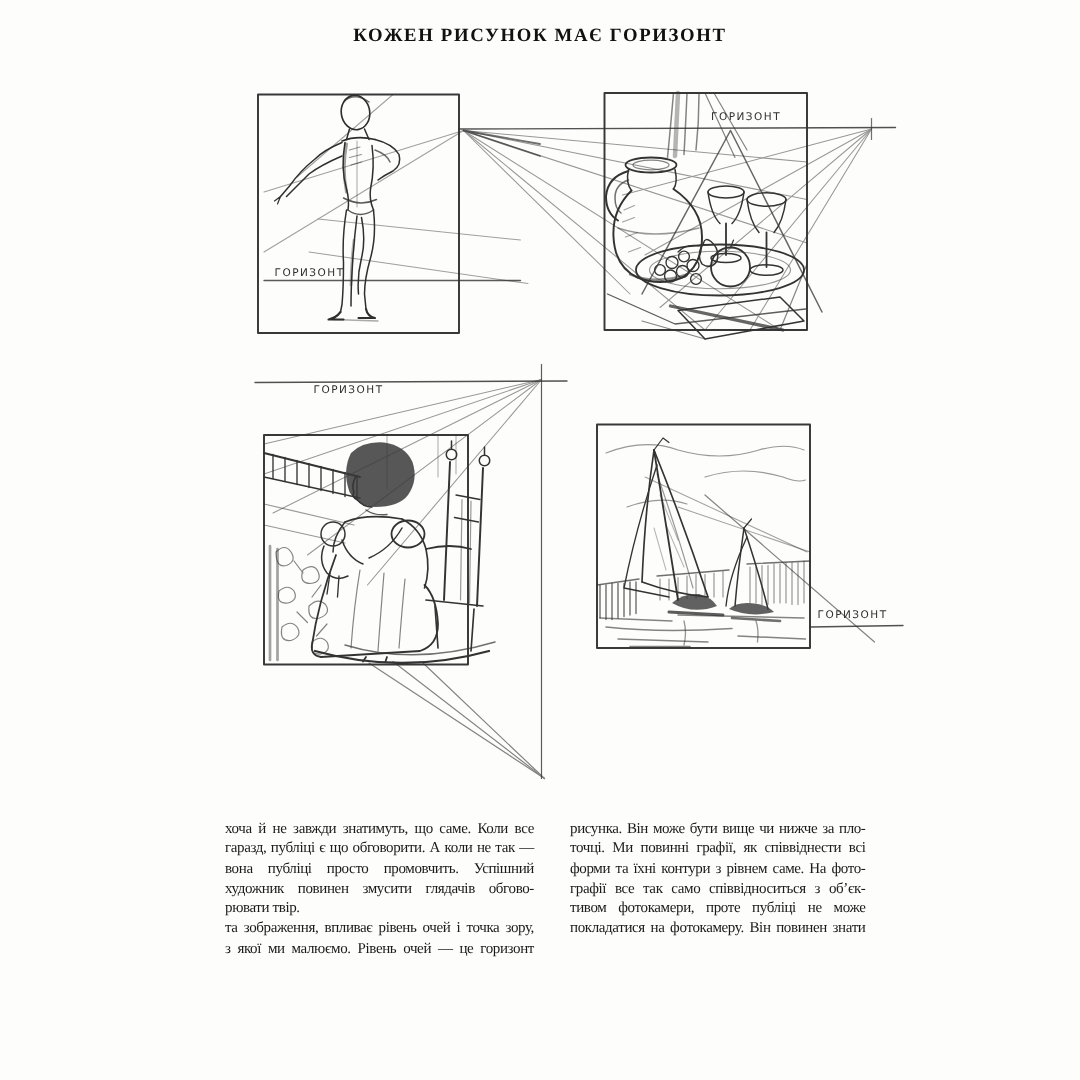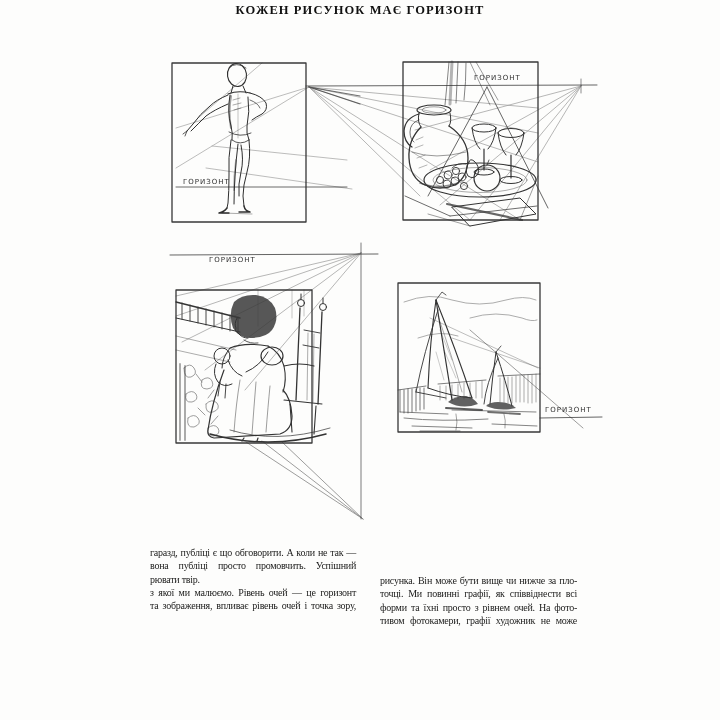--- a/index.html
+++ b/index.html
@@ -1,25 +1,25 @@
 <!DOCTYPE html>
 <html><head>
 <meta charset="utf-8">
 <style>
   html,body{margin:0;padding:0;background:#fdfdfc;}
   .page{position:relative;width:720px;height:720px;background:#fdfdfc;overflow:hidden;
         font-family:"Liberation Serif",serif;color:#1d1d1b;margin:0 auto;}
-  .title{position:absolute;top:3px;left:0;right:0;text-align:center;
+  .title{position:absolute;top:16px;left:0;right:0;text-align:center;
          font-size:12.5px;font-weight:600;letter-spacing:1.1px;color:#111;}
   .art{position:absolute;left:0;top:0;pointer-events:none;}
   .fig-label{position:absolute;font-family:"DejaVu Sans",sans-serif;font-size:7px;
              letter-spacing:1px;color:#2f2f2f;white-space:nowrap;}
   .columns{position:absolute;left:150px;top:546px;width:427px;display:flex;}
   .col-left{width:206px;margin-right:24px;}
-  .col-right{width:197px;margin-top:28px;}
+  .col-right{width:197px;}
   .bline{font-size:10px;line-height:13.3px;letter-spacing:-0.25px;color:#1b1b1a;
          text-align:justify;text-align-last:justify;white-space:normal;}
   .bline.end{text-align-last:left;}
   .bline.indent{padding-left:10px;}
   .pagenum{position:absolute;top:665px;left:0;right:0;text-align:center;
            font-size:10px;color:#222;}
 </style>
 </head>
 <body>
 
@@ -271,28 +271,32 @@
     </g>
   </svg>
 
   <span class="fig-label" style="left:183px;top:178px">ГОРИЗОНТ</span>
   <span class="fig-label" style="left:474px;top:74px">ГОРИЗОНТ</span>
   <span class="fig-label" style="left:209px;top:256px">ГОРИЗОНТ</span>
   <span class="fig-label" style="left:545px;top:406px">ГОРИЗОНТ</span>
 
   <div class="columns">
     <div class="col-left">
+      <div class="bline">хоча й не завжди знатимуть, що саме. Коли все</div>
       <div class="bline">гаразд, публіці є що обговорити. А коли не так —</div>
       <div class="bline">вона публіці просто промовчить. Успішний</div>
+      <div class="bline">художник повинен змусити глядачів обгово-</div>
       <div class="bline end">рювати твір.</div>
+      <div class="bline">та зображення, впливає рівень очей і точка зору,</div>
       <div class="bline">з якої ми малюємо. Рівень очей — це горизонт</div>
-      <div class="bline">та зображення, впливає рівень очей і точка зору,</div>
     </div>
     <div class="col-right">
       <div class="bline">рисунка. Він може бути вище чи нижче за пло-</div>
       <div class="bline">точці. Ми повинні графії, як співвіднести всі</div>
-      <div class="bline">форми та їхні просто з рівнем очей. На фото-</div>
-      <div class="bline">тивом фотокамери, графії художник не може</div>
+      <div class="bline">форми та їхні контури з рівнем саме. На фото-</div>
+      <div class="bline">графії все так само співвідноситься з об’єк-</div>
+      <div class="bline">тивом фотокамери, проте публіці не може</div>
+      <div class="bline">покладатися на фотокамеру. Він повинен знати</div>
     </div>
   </div>
 
 
 </div>
 
 </body></html>

